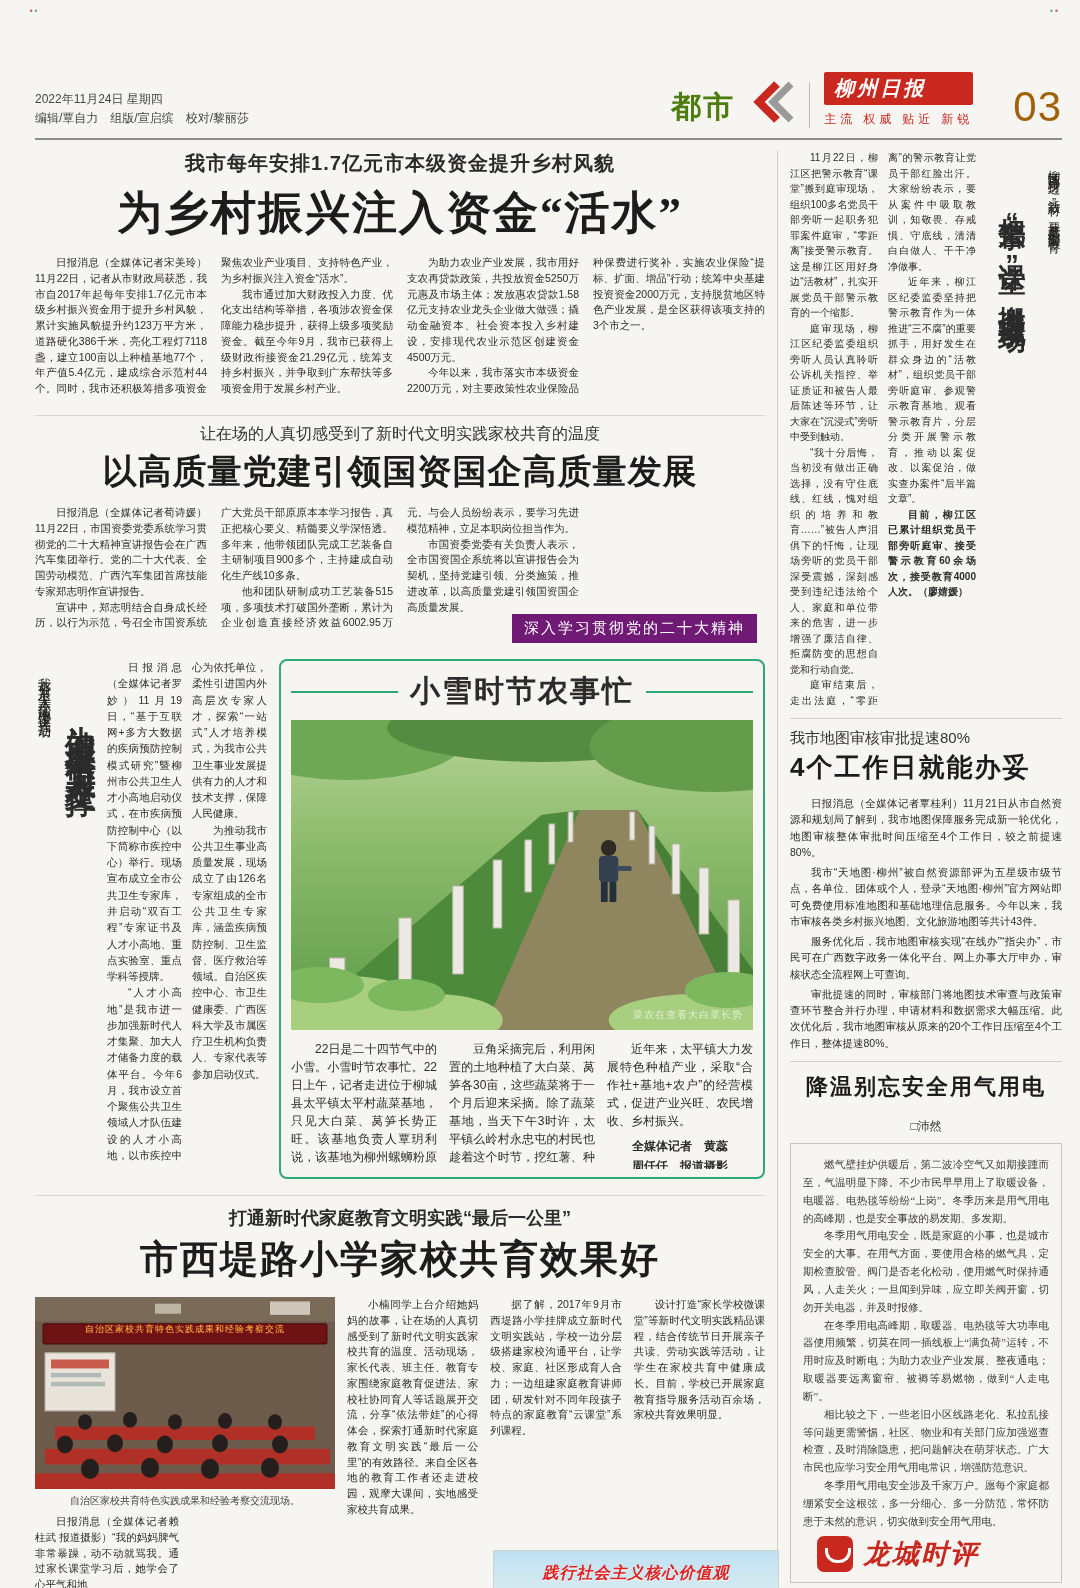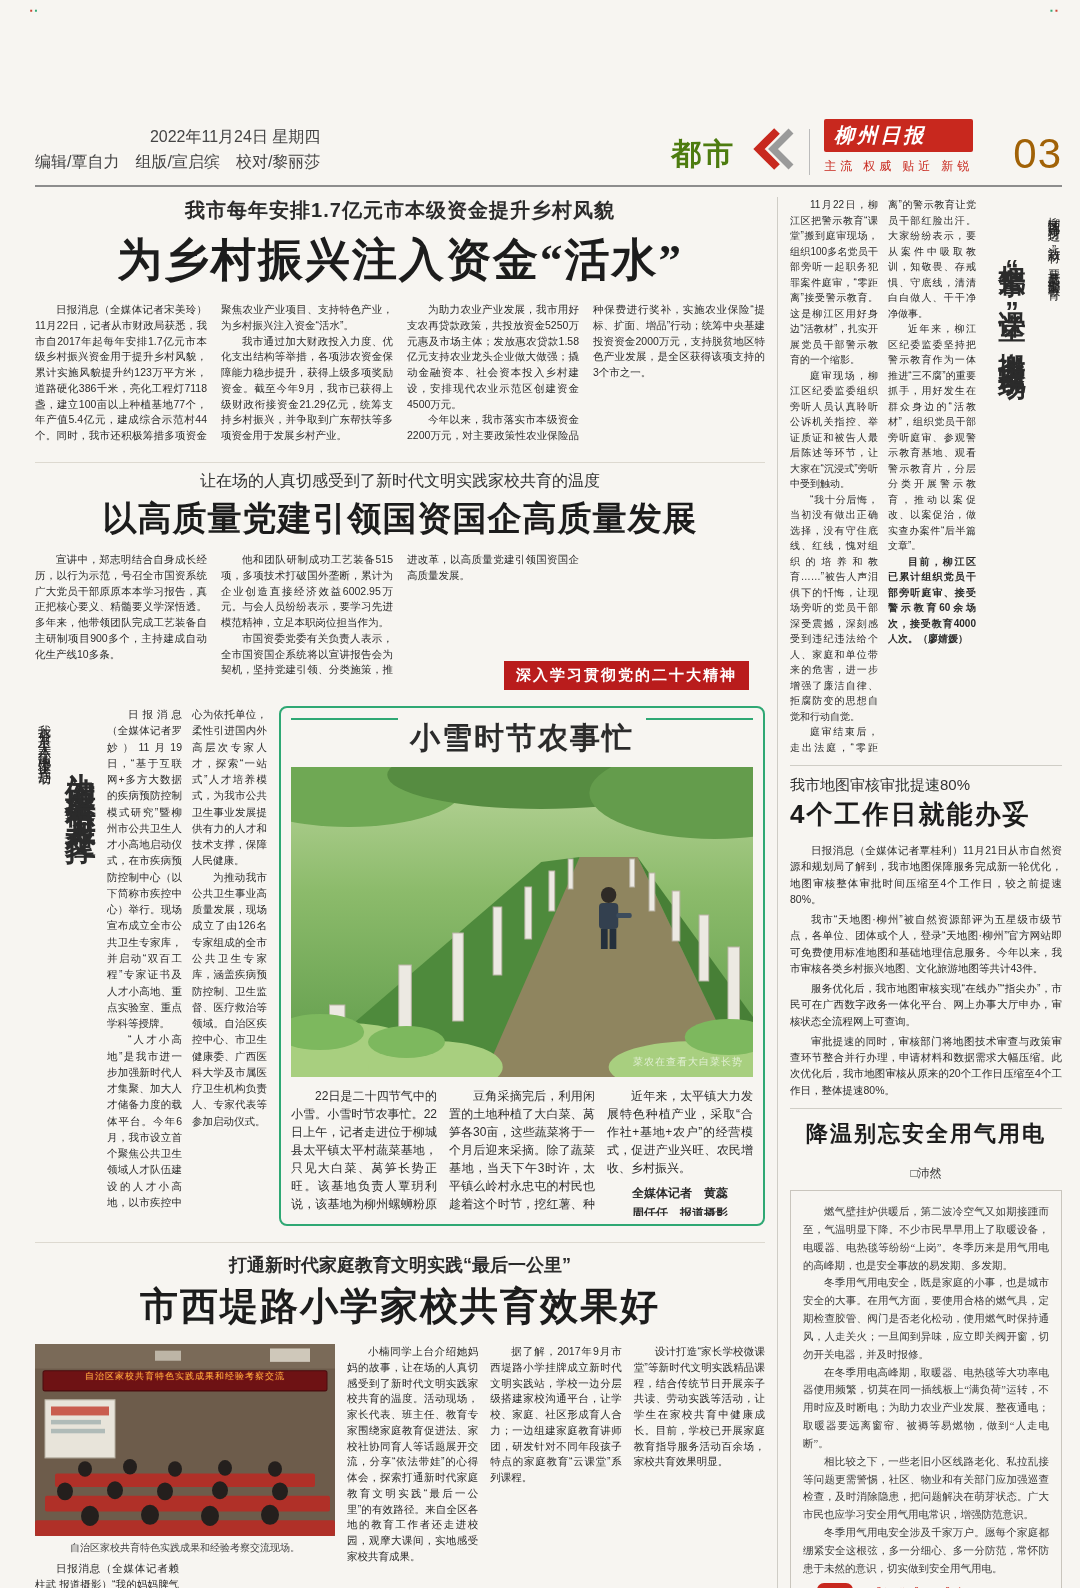--- a/index.html
+++ b/index.html
@@ -8,26 +8,26 @@
   .page { position:relative; width:1080px; height:1588px; background:#f7f5f1; overflow:hidden; margin:0 auto; }
 
   
   .printmark { position:absolute; top:6px; font-size:8px; letter-spacing:2px; }
   .printmark.left { left:30px; }
   .printmark.right { right:20px; }
   .pm-red { color:#c43; } .pm-grn { color:#3a7; }
 
   
   .masthead { display:flex; align-items:flex-end; padding:72px 18px 6px 35px; }
-  .mh-date { font-size:16px; line-height:1.6; color:#444;text-align:right; }
+  .mh-date { font-size:12px; line-height:1.6; color:#444; }
   .mh-spacer { flex:1; }
   .mh-section { font-size:30px; font-weight:bold; color:#4d7c0f; letter-spacing:2px; margin-right:16px; }
   .mh-chevrons { margin-right:14px; display:inline-block; }
   .mh-divider { width:1px; height:46px; background:#bbb; margin-right:14px; }
-  .mh-logoblock { margin-right:40px;margin-top:47px; }
+  .mh-logoblock { margin-right:40px; }
   .mh-logo { background:#c8281e; color:#fff; font-style:italic; font-weight:bold; font-family:"Liberation Serif",serif; font-size:20px; padding:3px 10px; letter-spacing:3px; border-radius:2px; }
   .mh-slogan { color:#c8281e; font-size:12px; letter-spacing:4px; margin-top:6px; font-family:"Liberation Serif",serif; }
   .mh-page { font-size:42px; color:#a16207; letter-spacing:1px; line-height:1; }
   .mh-rule { height:2px; background:#8d8d8d; margin:4px 18px 0 35px; }
 
   
   .main { display:flex; padding:10px 18px 0 35px; gap:12px; }
   .left-zone { width:730px; flex:0 0 730px; }
   .right-zone { flex:1; border-left:1px solid #cfcdc6; padding-left:12px; }
 
@@ -38,32 +38,32 @@
   
   .a1 .kicker { font-size:20px; letter-spacing:1px; }
   .a1 h1 { text-align:center; font-family:"Liberation Serif","DejaVu Serif",serif; font-size:45px; letter-spacing:2px; margin:6px 0 12px; }
   .a1 .cols { column-count:4; column-gap:14px; height:150px; overflow:hidden; font-size:10.5px; line-height:1.5; column-fill:auto; }
 
   
   .a2 { border-top:1px solid #ddd9d0; margin-top:10px; padding-top:8px; position:relative; }
   .a2 .kicker { font-size:16px; font-weight:normal; color:#333; }
   .a2 h2 { text-align:center; font-size:34px; letter-spacing:1px; margin:4px 0 10px; }
   .a2 .cols { column-count:4; column-gap:14px; height:140px; overflow:hidden; font-size:10.5px; line-height:1.5; column-fill:auto; }
-  .red-banner { position:absolute; right:16px; bottom:2px; background:#b91c1c; color:#fff; font-weight:bold; font-size:15px; letter-spacing:2px; padding:5px 12px; }
+  .red-banner { position:absolute; right:8px; bottom:2px; background:#701a75; color:#fff; font-weight:normal; font-size:15px; letter-spacing:2px; padding:5px 12px; }
 
   
   .row3 { display:flex; gap:12px; margin-top:14px; height:520px; }
   .a3 { width:232px; flex:0 0 232px; display:flex; gap:6px; }
   .vtext { writing-mode:vertical-rl; text-orientation:upright; }
   .a3 .vkicker { font-size:13px; letter-spacing:3px; color:#222; padding-top:8px; }
   .a3 .vheadline { font-size:31px; font-weight:bold; letter-spacing:6px; padding-top:42px; }
   .a3 .cols { column-count:2; column-gap:10px; height:100%; overflow:hidden; font-size:10.5px; line-height:1.55; flex:1; column-fill:auto; }
 
   .photo-box { flex:1; border:2px solid #2fa874; border-radius:8px; padding:8px 10px; display:flex; flex-direction:column; }
-  .pb-titlerow { display:flex; gap:12px; margin:2px 0 8px; }
+  .pb-titlerow { display:flex; align-items:center; gap:12px; margin:2px 0 8px; }
   .pb-line { flex:1; height:2px; background:#2fa874; }
   .pb-title { font-size:30px; font-weight:bold; letter-spacing:2px; }
   .photo-wrap { position:relative; height:310px; }
   .photo-wrap svg { width:100%; height:100%; display:block; }
   .photo-overlay-cap { position:absolute; right:10px; bottom:8px; color:#ffffff; opacity:.65; font-size:10px; letter-spacing:1px; }
   .pb-caption { display:flex; gap:12px; margin-top:10px; font-size:12px; line-height:1.5; flex:1; overflow:hidden; }
   .pb-caption .col { flex:1; text-align:justify; }
   .pb-caption .col p { text-indent:2em; }
   .pb-byline { font-weight:bold; text-align:center; margin-top:6px; line-height:1.7; }
 
@@ -151,20 +151,21 @@
           <p class="body">我市通过加大财政投入力度、优化支出结构等举措，各项涉农资金保障能力稳步提升，获得上级多项奖励资金。截至今年9月，我市已获得上级财政衔接资金21.29亿元，统筹支持乡村振兴，并争取到广东帮扶等多项资金用于发展乡村产业。</p>
           <p class="body">为助力农业产业发展，我市用好支农再贷款政策，共投放资金5250万元惠及市场主体；发放惠农贷款1.58亿元支持农业龙头企业做大做强；撬动金融资本、社会资本投入乡村建设，安排现代农业示范区创建资金4500万元。</p>
           <p class="body">今年以来，我市落实市本级资金2200万元，对主要政策性农业保险品种保费进行奖补，实施农业保险“提标、扩面、增品”行动；统筹中央基建投资资金2000万元，支持脱贫地区特色产业发展，是全区获得该项支持的3个市之一。</p>
         </div>
       </div>
 
       <div class="a2">
         <div class="kicker">让在场的人真切感受到了新时代文明实践家校共育的温度</div>
         <h2>以高质量党建引领国资国企高质量发展</h2>
         <div class="cols">
+          <p class="body">日报消息（全媒体记者荀诗媛）11月22日，市国资委党委系统学习贯彻党的二十大精神宣讲报告会在广西汽车集团举行。党的二十大代表、全国劳动模范、广西汽车集团首席技能专家郑志明作宣讲报告。</p>
           <p class="body">宣讲中，郑志明结合自身成长经历，以行为示范，号召全市国资系统广大党员干部原原本本学习报告，真正把核心要义、精髓要义学深悟透。多年来，他带领团队完成工艺装备自主研制项目900多个，主持建成自动化生产线10多条。</p>
           <p class="body">他和团队研制成功工艺装备515项，多项技术打破国外垄断，累计为企业创造直接经济效益6002.95万元。与会人员纷纷表示，要学习先进模范精神，立足本职岗位担当作为。</p>
           <p class="body">市国资委党委有关负责人表示，全市国资国企系统将以宣讲报告会为契机，坚持党建引领、分类施策，推进改革，以高质量党建引领国资国企高质量发展。</p>
         </div>
         <div class="red-banner">深入学习贯彻党的二十大精神</div>
       </div>
 
       <div class="row3">
 
         <div class="a3">

